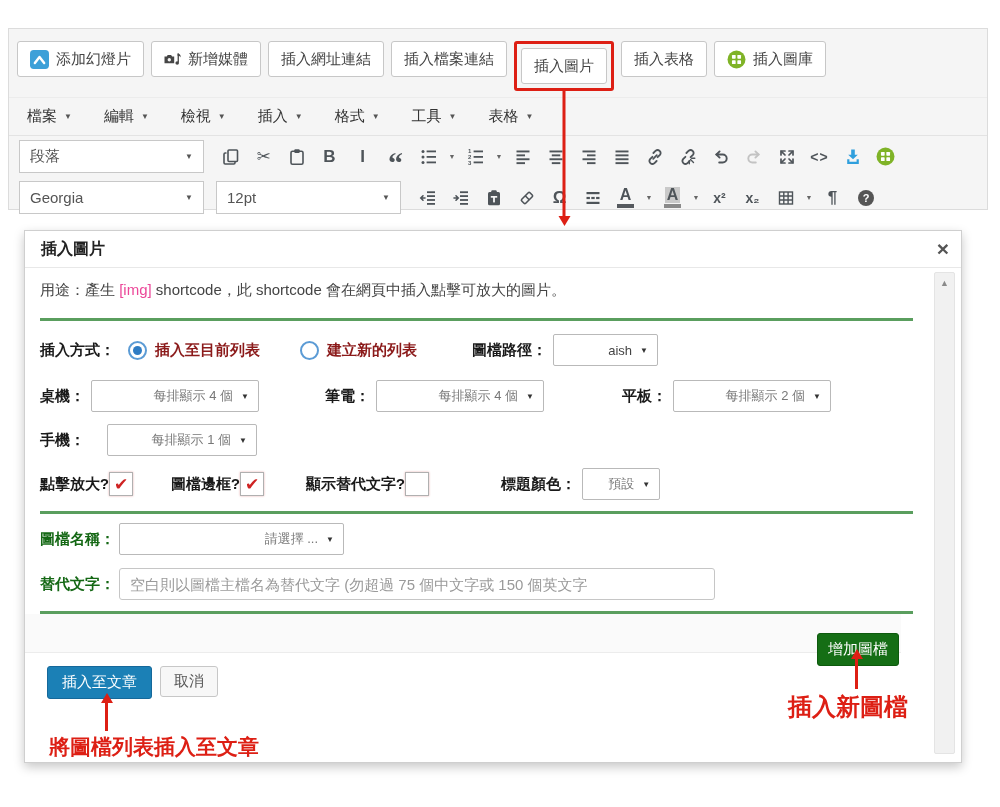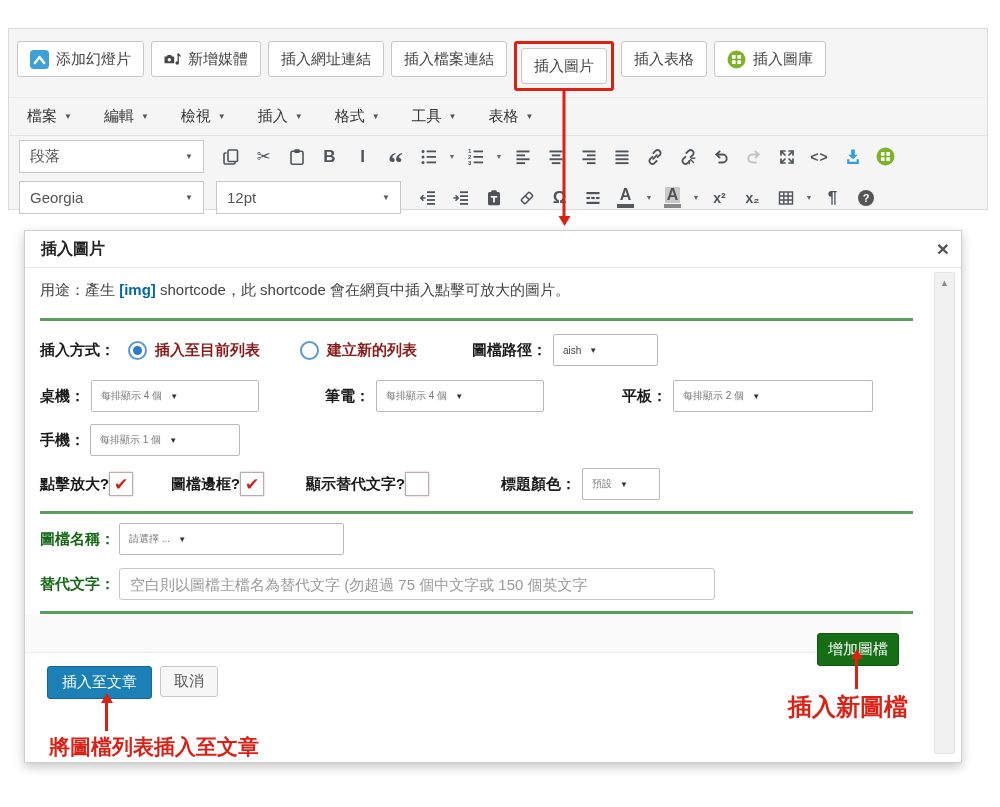--- a/index.html
+++ b/index.html
@@ -39,34 +39,34 @@
   .modal{position:absolute;left:24px;top:230px;width:938px;height:533px;background:#fff;
          border:1px solid #cfcfcf;box-shadow:0 4px 10px rgba(0,0,0,.22);box-sizing:border-box;}
   .m-head{height:37px;border-bottom:1px solid #e8e8e8;display:flex;align-items:center;
           padding:0 16px;font-weight:bold;font-size:16px;color:#222;box-sizing:border-box;}
   .m-close{position:absolute;top:5px;right:12px;font-size:21px;font-weight:bold;color:#555;cursor:pointer;line-height:1.2;}
   .m-scroll{position:absolute;top:41px;bottom:8px;right:6px;width:19px;background:#f1f1f1;
             border:1px solid #e4e4e4;border-radius:2px;text-align:center;cursor:pointer;}
   .m-scroll .sa{font-size:9px;color:#8a8a8a;display:block;margin-top:5px;}
   .pad{padding-left:15px;padding-right:48px;}
   .m-desc{margin-top:13px;font-size:15px;color:#444;height:22px;}
-  .m-desc .code{color:#0369a1;font-weight:bold;}
+  .m-desc .code{color:#ec4899;font-weight:normal;}
   hr.green{border:0;height:3px;background:#5a9e5e;margin:15px 48px 0 15px;}
   hr.green.tight{margin-top:10px;}
   .m-row{display:flex;align-items:center;height:34px;}
   .r1{margin-top:12px;} .r2{margin-top:12px;} .r3{margin-top:10px;} .r4{margin-top:10px;}
   .r5{margin-top:8px;} .r6{margin-top:11px;}
   .lbl{font-weight:bold;font-size:15px;color:#1a1a1a;white-space:nowrap;font-family:Liberation Mono, monospace;}
   .lbl.green{color:#156815;}
   .opt-lbl{font-weight:bold;font-size:15px;color:#8b1a1a;white-space:nowrap;}
   .radio{width:15px;height:15px;border:2px solid #5b9bd5;border-radius:50%;display:inline-block;
          position:relative;margin:0 8px 0 0;background:#fff;cursor:pointer;flex:none;}
   .radio.checked::after{content:"";position:absolute;left:3px;top:3px;width:9px;height:9px;border-radius:50%;background:#2e7cc4;}
-  .sel{display:inline-flex;align-items:center;justify-content:flex-start;border:1px solid #b9b9b9;
-       background:#fff;height:32px;padding:0 9px;font-size:10px;color:#444;border-radius:2px;
+  .sel{display:inline-flex;align-items:center;justify-content:flex-end;border:1px solid #b9b9b9;
+       background:#fff;height:32px;padding:0 9px;font-size:13px;color:#444;border-radius:2px;
        box-sizing:border-box;cursor:pointer;flex:none;}
   .sel::after{content:"▼";font-size:8px;color:#333;margin-left:8px;}
   .muted{color:#777;}
   .cb{width:22px;height:22px;border:1px solid #b0b0b0;background:#fff;display:inline-flex;
       align-items:center;justify-content:center;cursor:pointer;flex:none;box-shadow:0 0 2px rgba(200,60,60,.4);}
   .ck{color:#cf2323;font-weight:bold;font-size:17px;line-height:1;}
   .alt-input{height:32px;width:596px;border:1px solid #c6c6c6;border-radius:3px;padding:0 10px;
              font-size:15px;color:#0f766e;box-sizing:border-box;font-family:inherit;}
   .alt-input::placeholder{color:#9a9a9a;}
   .add-bar{margin-top:0;margin-right:60px;height:38px;background:#fafafa;border-bottom:1px solid #ececec;
@@ -426,28 +426,28 @@
   <div class="m-row r2 pad">
     <span class="lbl">桌機：</span>
     <span class="sel" style="width:168px;margin-left:6px;">
         <span class="muted">每排顯示 4 個</span>
       </span>
     <span class="lbl" style="margin-left:66px;">筆電：</span>
     <span class="sel" style="width:168px;margin-left:6px;">
         <span class="muted">每排顯示 4 個</span>
       </span>
     <span class="lbl" style="margin-left:78px;">平板：</span>
-    <span class="sel" style="width:200px;margin-left:6px;">
+    <span class="sel" style="width:158px;margin-left:6px;">
         <span class="muted">每排顯示 2 個</span>
       </span>
   </div>
 
   <div class="m-row r3 pad">
     <span class="lbl">手機：</span>
-    <span class="sel" style="width:150px;margin-left:5px;">
+    <span class="sel" style="width:150px;margin-left:22px;">
         <span class="muted">每排顯示 1 個</span>
       </span>
   </div>
 
   <div class="m-row r4 pad">
     <span class="lbl">點擊放大?</span>
     <span class="cb">
         <span class="ck">✔</span>
       </span>
     <span class="lbl" style="margin-left:38px;">圖檔邊框?</span>

